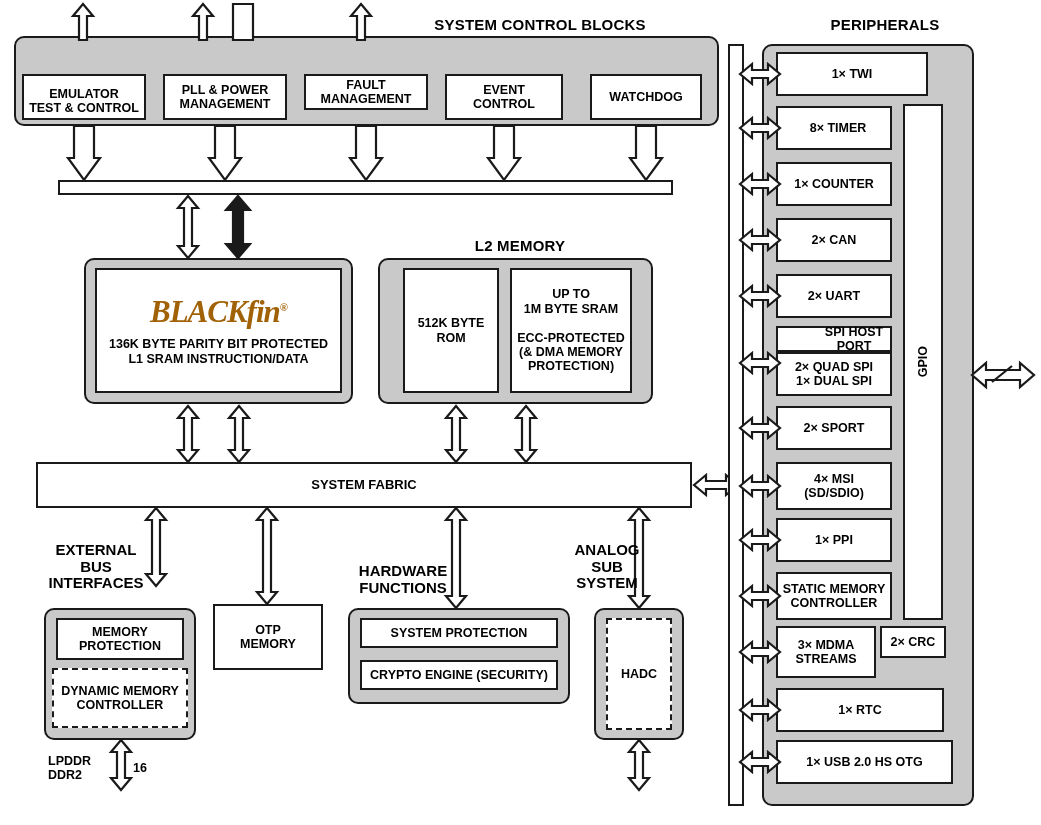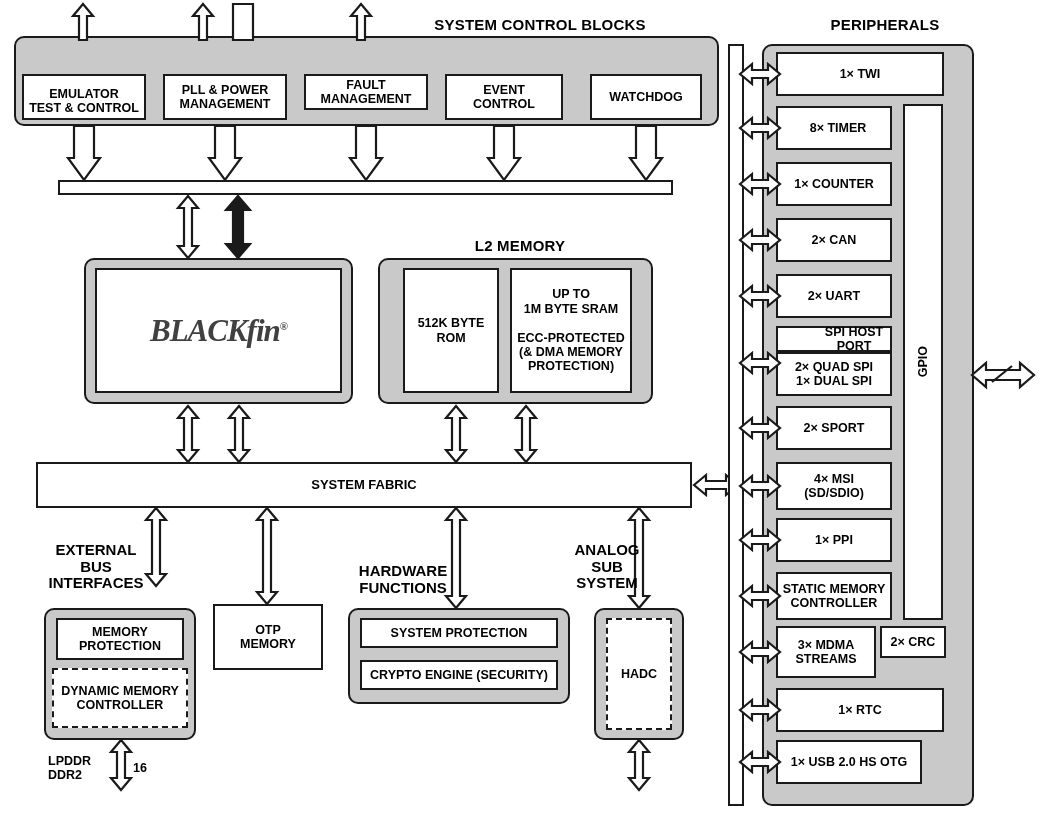--- a/index.html
+++ b/index.html
@@ -33,21 +33,21 @@
   }
   svg.arrow{position:absolute;overflow:visible;}
   .ar{fill:#ffffff;stroke:#1a1a1a;stroke-width:2.2;stroke-linejoin:miter;}
   .arb{fill:#1a1a1a;stroke:#1a1a1a;stroke-width:2.2;stroke-linejoin:miter;}
   .bf-wrap{
     display:flex;flex-direction:column;align-items:center;justify-content:center;
   }
   .bf-logo{
     font-family:"Liberation Serif", serif;
     font-style:italic;font-weight:bold;font-size:31px;letter-spacing:-1px;
-    color:#404040;position:relative;
+    color:#a16207;position:relative;
   }
   .bf-logo .reg{font-size:11px;vertical-align:super;font-style:normal;}
   .sm-note{font-size:12.5px;font-weight:bold;line-height:1.2;text-align:center;}
 </style>
 </head>
 <body>
 
 <div class="abs panel" style="left:14px;top:36px;width:705px;height:90px;"></div>
 
 <div class="abs title" style="left:360px;top:16px;width:360px;">SYSTEM CONTROL BLOCKS</div>
@@ -108,20 +108,22 @@
 </svg>
 <svg class="arrow" style="left:225px;top:196px;" width="26" height="62">
   <polygon class="arb" points="13,0 25,14 18,14 18,48 25,48 13,62 1,48 8,48 8,14 1,14"></polygon>
 </svg>
 
 <div class="abs panel" style="left:84px;top:258px;width:269px;height:146px;"></div>
 <div class="abs wbox bf-wrap" style="left:95px;top:268px;width:247px;height:125px;flex-direction:column;">
   <div class="bf-logo">
     <span>BLACKfin</span><span class="reg">®</span>
   </div>
+  <div class="sm-note" style="white-space:pre-line;margin-top:8px;">136K BYTE PARITY BIT PROTECTED
+L1 SRAM INSTRUCTION/DATA</div>
 </div>
 
 <div class="abs title" style="left:420px;top:237px;width:200px;">L2 MEMORY</div>
 <div class="abs panel" style="left:378px;top:258px;width:275px;height:146px;"></div>
 <div class="abs wbox" style="left:403px;top:268px;width:96px;height:125px;">
   <span style="white-space:pre-line;">512K BYTE
 ROM</span>
 </div>
 <div class="abs wbox" style="left:510px;top:268px;width:122px;height:125px;">
   <span style="white-space:pre-line;">UP TO
@@ -217,21 +219,21 @@
 
 <div class="abs panel" style="left:762px;top:44px;width:212px;height:762px;"></div>
 
 <div class="abs wbox" style="left:903px;top:104px;width:40px;height:516px;">
   <span style="writing-mode:vertical-rl;transform:rotate(180deg);">GPIO</span>
 </div>
 <div class="abs wbox" style="left:880px;top:626px;width:66px;height:32px;">
   <span>2× CRC</span>
 </div>
 
-<div class="abs wbox" style="left:776px;top:52px;width:168px;height:44px;">
+<div class="abs wbox" style="left:776px;top:52px;width:152px;height:44px;">
   <span style="white-space:pre-line;">1× TWI</span>
   </div>
 <div class="abs wbox" style="left:776px;top:106px;width:116px;height:44px;padding-left:8px;">
   <span style="white-space:pre-line;">8× TIMER</span>
   </div>
 <div class="abs wbox" style="left:776px;top:162px;width:116px;height:44px;">
   <span style="white-space:pre-line;">1× COUNTER</span>
   </div>
 <div class="abs wbox" style="left:776px;top:218px;width:116px;height:44px;">
   <span style="white-space:pre-line;">2× CAN</span>
@@ -260,21 +262,21 @@
   <span style="white-space:pre-line;">STATIC MEMORY
 CONTROLLER</span>
   </div>
 <div class="abs wbox" style="left:776px;top:626px;width:100px;height:52px;">
   <span style="white-space:pre-line;">3× MDMA
 STREAMS</span>
   </div>
 <div class="abs wbox" style="left:776px;top:688px;width:168px;height:44px;">
   <span style="white-space:pre-line;">1× RTC</span>
   </div>
-<div class="abs wbox" style="left:776px;top:740px;width:146px;height:44px;">
+<div class="abs wbox" style="left:776px;top:740px;width:177px;height:44px;">
   <span style="white-space:pre-line;">1× USB 2.0 HS OTG</span>
   </div>
 
 <svg class="arrow" style="left:740px;top:63px;" width="40" height="22">
   <polygon class="ar" points="0,11 12,1 12,7 28,7 28,1 40,11 28,21 28,15 12,15 12,21"></polygon>
   </svg>
 <svg class="arrow" style="left:740px;top:117px;" width="40" height="22">
   <polygon class="ar" points="0,11 12,1 12,7 28,7 28,1 40,11 28,21 28,15 12,15 12,21"></polygon>
   </svg>
 <svg class="arrow" style="left:740px;top:173px;" width="40" height="22">

